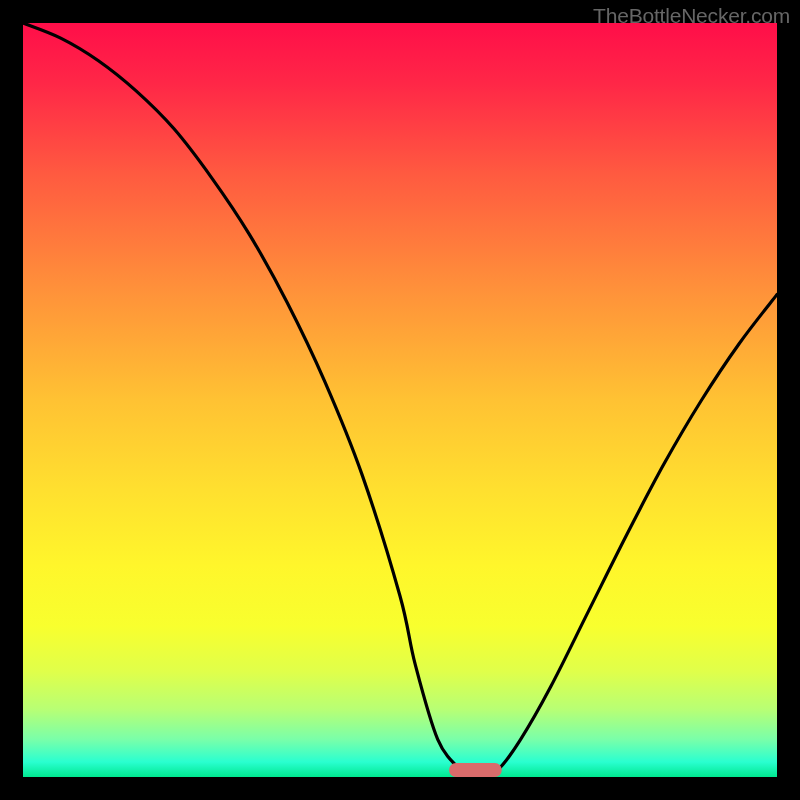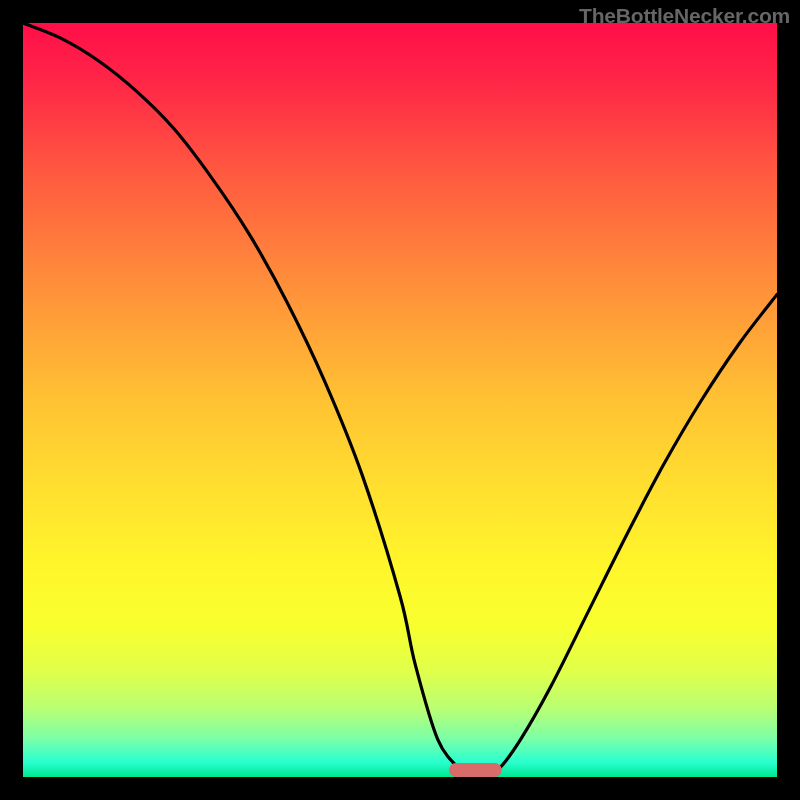--- a/index.html
+++ b/index.html
@@ -22,21 +22,21 @@
     top: 23px;
     width: 754px;
     height: 754px;
   }
   .watermark {
     position: absolute;
     top: 4px;
     right: 10px;
     color: #666;
     font-size: 21px;
-    font-weight: 700;
+    font-weight: 400;
     z-index: 10;
     letter-spacing: -0.2px;
   }
   svg {
     display: block;
   }
 </style>
 </head>
 <body>
 

